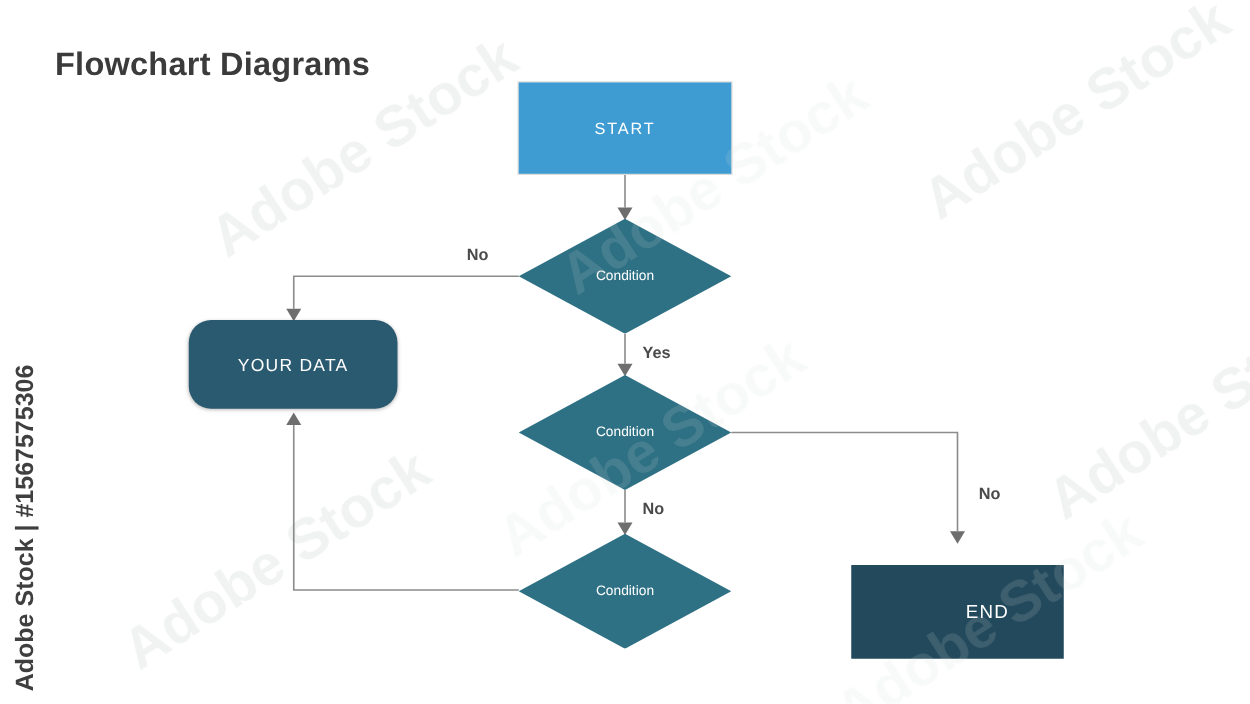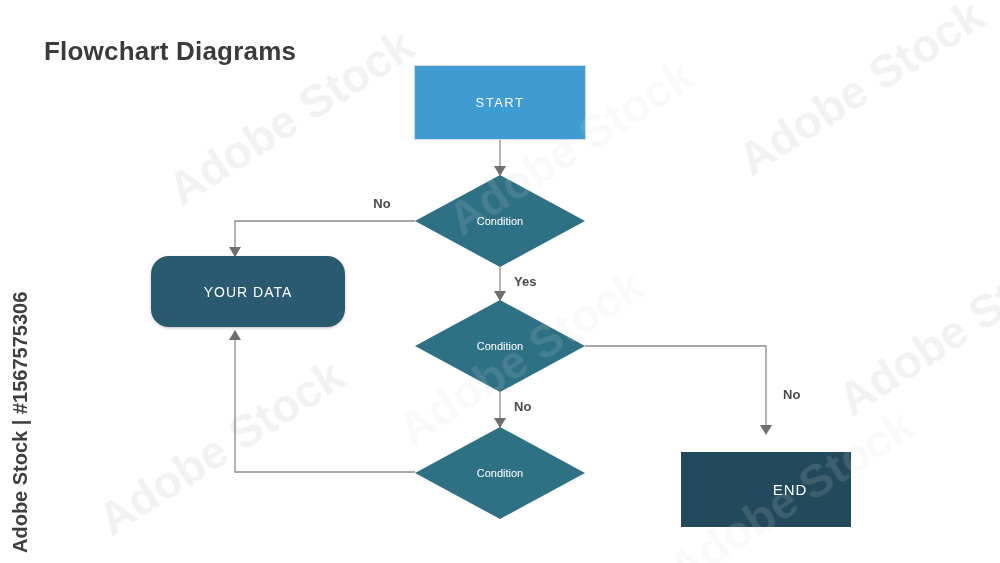--- a/index.html
+++ b/index.html
@@ -61,21 +61,21 @@
   .diamond {
     left: 415px; width: 170px; height: 92px;
     background: var(--condition);
     clip-path: polygon(50% 0, 100% 50%, 50% 100%, 0 50%);
     font-size: 11px;
   }
   .cond1 { top: 175px; }
   .cond2 { top: 300px; }
   .cond3 { top: 427px; }
   .your-data {
-    left: 151px; top: 256px; width: 194px; height: 71px;
+    left: 151px; top: 256px; width: 167px; height: 71px;
     background: var(--your_data);
     border-radius: 18px;
     box-shadow: 0 1px 3px rgba(0,0,0,0.25);
     font-size: 14px; letter-spacing: 1px;
   }
   .end {
     left: 681px; top: 452px; width: 170px; height: 75px;
     background: var(--end);
     font-size: 15px; letter-spacing: 1px; padding-left: 48px;
   }

